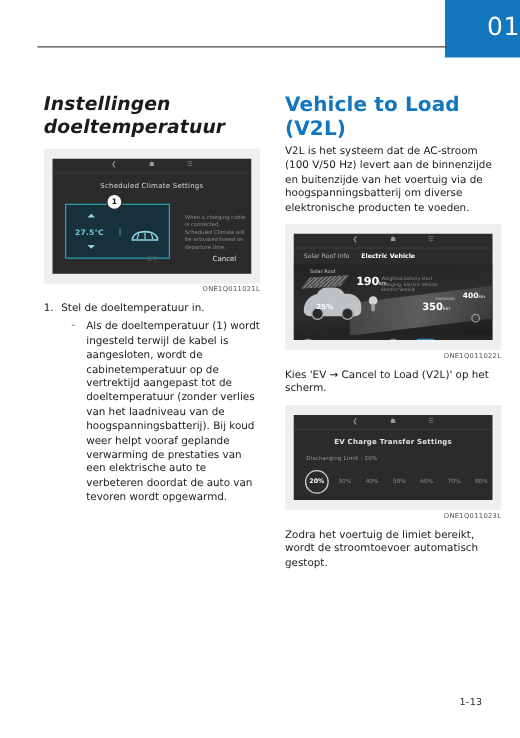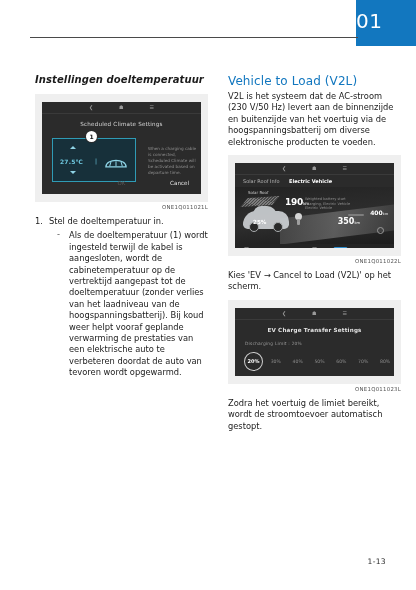--- a/index.html
+++ b/index.html
@@ -13,51 +13,51 @@
   .page{position:relative;width:416px;height:590px;box-sizing:border-box;}
 
   
   .chapter-tab{
     position:absolute;top:0;right:0;
     width:60px;height:46px;
     background:#1277bf;
   }
   .chapter-tab .num{
     position:absolute;left:0;right:0;top:9px;
-    text-align:left;
+    text-align:right;
     color:#ffffff;
     font-size:20px;
     letter-spacing:0.5px;
     font-weight:400;
   }
 
   
   .header-rule{
     position:absolute;left:30px;right:58px;top:37px;
     height:1px;background:#4a4a4a;
   }
 
   
   .col{position:absolute;top:74px;width:173px;}
   .col-left{left:35px;}
   .col-right{left:228px;}
 
   
   h2.sec-title{
     margin:0 0 9px 0;
-    font-size:10px;
+    font-size:15px;
     font-weight:bold;
     font-style:italic;
     color:#1b1b1b;
     letter-spacing:0.1px;
   }
   h2.sec-title-blue{
     margin:0 0 3px 0;
-    font-size:12px;
-    font-weight:normal;
+    font-size:16px;
+    font-weight:bold;
     color:#1277bf;
     font-style:normal;
     letter-spacing:0.1px;
   }
 
   
   p.body{
     margin:0 0 7px 0;
     font-size:8.3px;
     line-height:11.4px;
@@ -390,21 +390,21 @@
         </ul>
       </li>
     </ol>
 
   </div>
 
   <div class="col col-right">
 
     <h2 class="sec-title-blue">Vehicle to Load (V2L)</h2>
 
-    <p class="body">V2L is het systeem dat de AC-stroom (230 V/50 Hz) levert aan de binnenzijde en buitenzijde van het voertuig via de hoogspanningsbatterij om diverse elektronische producten te voeden.</p>
+    <p class="body">V2L is het systeem dat de AC-stroom (100 V/50 Hz) levert aan de binnenzijde en buitenzijde van het voertuig via de hoogspanningsbatterij om diverse elektronische producten te voeden.</p>
 
     <div class="figure">
       <div class="fig-frame">
         <div class="screen ev-screen">
 
           <div class="screen-topbar">
             <span class="tb-ico">❮</span>
             <span class="tb-ico">☗</span>
             <span class="tb-ico">☰</span>
           </div>

